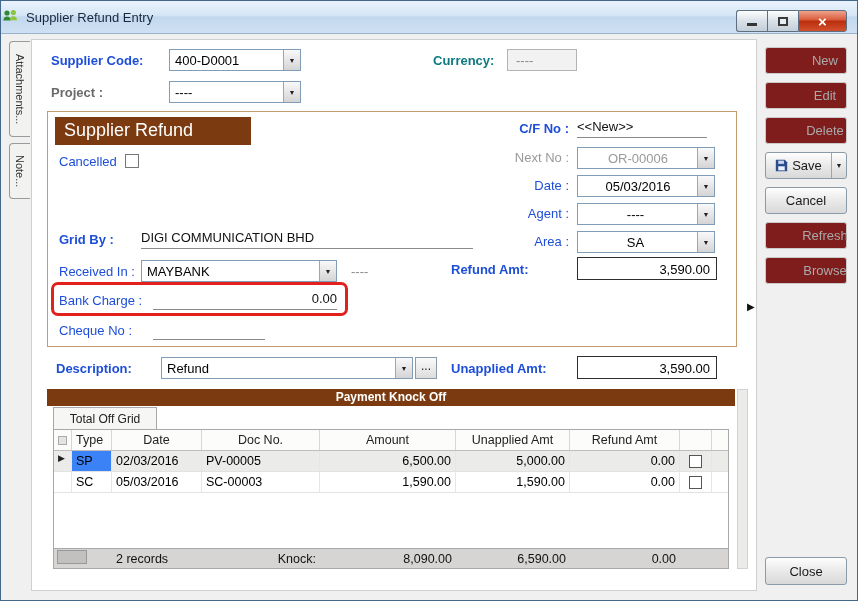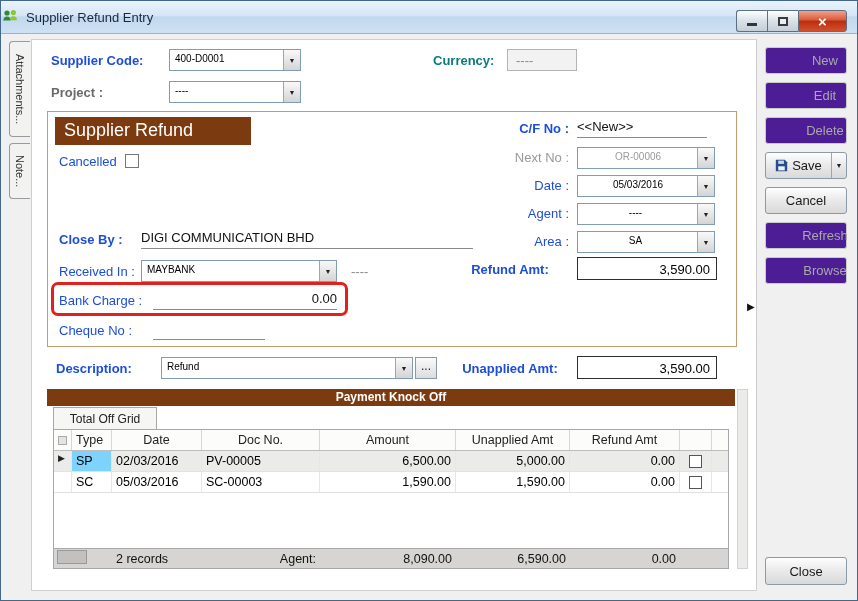--- a/index.html
+++ b/index.html
@@ -56,26 +56,26 @@
   
   .form-panel{
     position:absolute;left:30px;top:38px;width:726px;height:552px;
     background:#fff;border:1px solid #cfcfcf;
   }
   .lbl{position:absolute;font-size:13px;color:#1d4ed8;white-space:nowrap;}
   .b{font-weight:bold;}
   .gray{color:#9a9a9a;}
   .teal{color:var(--teal);}
   .rlbl{text-align:right;width:92px;}
-  .rlbl2{text-align:center;width:118px;}
+  .rlbl2{text-align:left;width:118px;}
   .combo{
     position:absolute;height:22px;background:#fff;border:1px solid #7f9db9;
     display:flex;
   }
-  .combo .cv{flex:1;font-size:10px;padding:3px 4px 0 5px;white-space:nowrap;overflow:hidden;}
+  .combo .cv{flex:1;font-size:13px;padding:3px 4px 0 5px;white-space:nowrap;overflow:hidden;}
   .combo .cv.right{text-align:center;}
   .combo .cv.center{text-align:center;padding-left:0;}
   .combo .cv.gray{color:#9a9a9a;}
   .combo .dd{
     width:17px;border-left:1px solid #98a8b8;
     background:linear-gradient(#f9f9f9,#d4d4d4);
     display:flex;align-items:center;justify-content:center;
     font-size:7px;color:#222;
   }
   .disfield{
@@ -129,21 +129,21 @@
   }
   .grow{display:grid;grid-template-columns:18px 40px 90px 118px 136px 114px 110px 32px 1fr;}
   .g-head{height:21px;background:#fcfcfb;border-bottom:1px solid #bdbdbd;}
   .g-head .gc{border-right:1px solid #d6d6d6;display:flex;align-items:center;justify-content:center;color:#222;}
   .g-head .gc.left{justify-content:flex-start;padding-left:4px;}
   .g-row{height:21px;border-bottom:1px solid #e2e2e2;}
   .g-row .gc{border-right:1px solid #e6e6e6;padding:3px 4px 0 4px;white-space:nowrap;overflow:hidden;}
   .g-row .gc.num{text-align:right;}
   .g-row .gc.selcell{padding:2px 0 0 4px;font-size:9px;color:#222;}
   .g-row.selected{background:#ebebea;}
-  .g-row.selected .c-type{background:#7dd3fc;}
+  .g-row.selected .c-type{background:#3b82f6;}
   .g-row .gc.ck{display:flex;align-items:center;justify-content:center;padding:0;}
   .cb{width:13px;height:13px;border:1px solid #555;background:#fff;display:inline-block;}
   .g-fill{flex:1;background:#fff;}
   .g-foot{
     height:20px;background:#d6d5d3;border-top:1px solid #a8a8a8;
     align-items:center;color:#111;
   }
   .g-foot .gc{padding:0 4px;white-space:nowrap;}
   .g-foot .gc.num{text-align:right;}
   .foot-box{display:inline-block;width:30px;height:14px;background:#c2c1bf;border:1px solid #999;margin-left:3px;}
@@ -159,21 +159,21 @@
   .abtn{
     position:absolute;left:764px;width:82px;height:27px;
     border-radius:3px;font-size:13px;
     display:flex;align-items:center;justify-content:center;
   }
   .abtn.enabled{
     background:linear-gradient(#fefefe,#ebebeb 45%,#d9d9d9);
     border:1px solid #8a9aa8;color:#1a1a1a;
   }
   .abtn.disabled{
-    background:#4c1d95;border:1px solid #cacaca;color:#a9a9a9;padding-left:38px;
+    background:#7f1d1d;border:1px solid #cacaca;color:#a9a9a9;padding-left:38px;
   }
   .abtn.save{padding:0;justify-content:flex-start;}
   .save-main{flex:1;display:flex;align-items:center;justify-content:center;gap:4px;height:100%;}
   .save-dd{
     width:15px;height:100%;border-left:1px solid #9aa8b4;
     display:flex;align-items:center;justify-content:center;font-size:7px;color:#222;
   }
 </style>
 </head>
 <body>
@@ -251,21 +251,21 @@
 
   <span class="lbl rlbl" style="left:476px;top:233px;">Area :</span>
   <div class="combo" style="left:576px;top:230px;width:138px;">
     <span class="cv center">SA</span>
     <span class="dd">▼</span>
   </div>
 
   <span class="lbl b rlbl2" style="left:450px;top:261px;">Refund Amt:</span>
   <div class="amtbox" style="left:576px;top:256px;width:140px;">3,590.00</div>
 
-  <span class="lbl b" style="left:58px;top:231px;">Close By :</span>
+  <span class="lbl b" style="left:58px;top:231px;">Grid By :</span>
   <div class="underfield" style="left:140px;top:229px;width:332px;">DIGI COMMUNICATION BHD</div>
 
   <span class="lbl" style="left:58px;top:263px;">Received In :</span>
   <div class="combo" style="left:140px;top:259px;width:196px;">
     <span class="cv">MAYBANK</span>
     <span class="dd">▼</span>
   </div>
   <span class="lbl" style="left:350px;top:263px;color:#8a8a8a;">----</span>
 
   <span class="lbl" style="left:58px;top:292px;">Bank Charge :</span>
@@ -329,21 +329,21 @@
           <span class="cb"></span>
         </div>
       <div class="gc" style="border-right:none;"></div>
     </div>
 
     <div class="g-fill"></div>
 
     <div class="grow g-foot">
       <div class="gc" style="grid-column:1/3;padding:0;"><span class="foot-box"></span></div>
       <div class="gc">2 records</div>
-      <div class="gc num">Agent:</div>
+      <div class="gc num">Knock:</div>
       <div class="gc num">8,090.00</div>
       <div class="gc num">6,590.00</div>
       <div class="gc num">0.00</div>
       <div class="gc"></div>
       <div class="gc"></div>
     </div>
   </div>
 
   <div class="scrollstrip"></div>
   <span class="collapse-arrow">▶</span>

